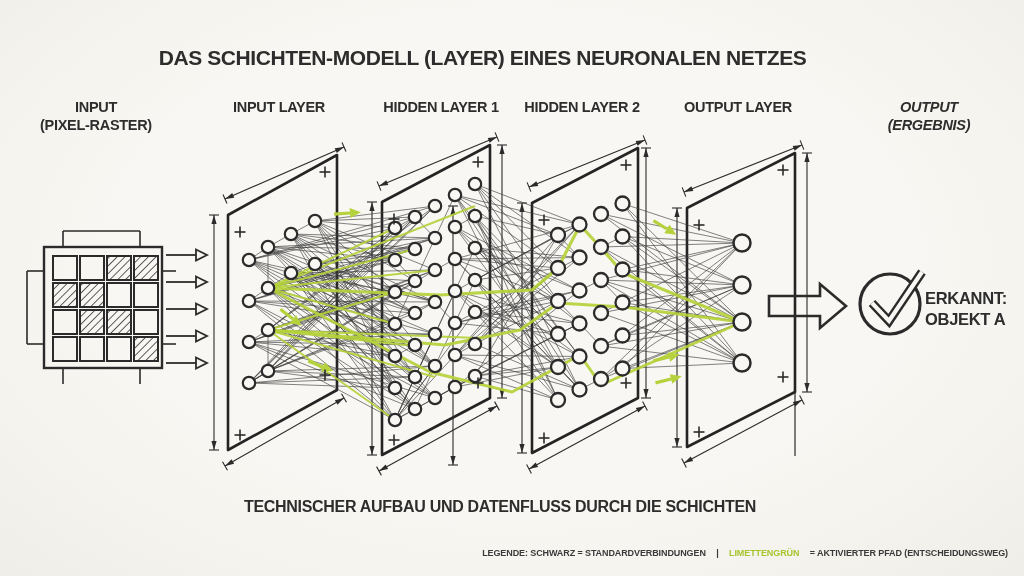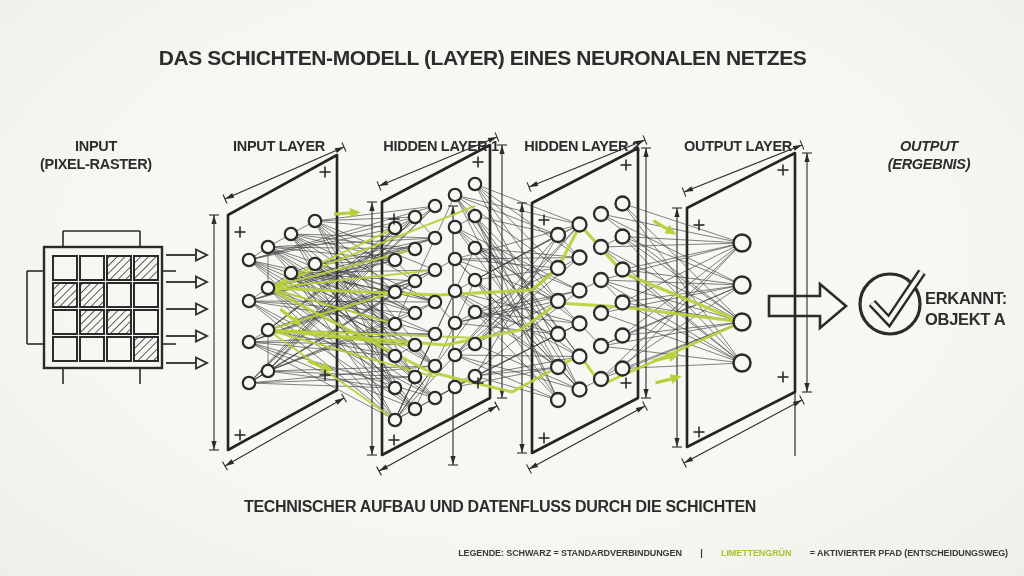--- a/index.html
+++ b/index.html
@@ -3,25 +3,25 @@
 <meta charset="utf-8">
 <style>
   html,body{margin:0;padding:0;background:#ddd;}
   .stage{position:relative;width:1024px;height:576px;overflow:hidden;
          background:radial-gradient(ellipse at 50% 45%, #f8f7f3 55%, #efeee8 100%);
          font-family:"Liberation Sans", sans-serif;color:#2d2d2d;}
   .stage *{box-sizing:border-box;}
   svg{position:absolute;left:0;top:0;}
   .txt{position:absolute;font-weight:700;white-space:nowrap;color:#2d2d2d;}
   .title{top:46px;left:0;width:965px;text-align:center;font-size:21px;letter-spacing:-0.4px;}
-  .collbl{transform:translateX(-50%);text-align:center;font-size:14.5px;line-height:18px;letter-spacing:-0.3px;margin-top:39px;}
+  .collbl{transform:translateX(-50%);text-align:center;font-size:14.5px;line-height:18px;letter-spacing:-0.3px;}
   .result{font-size:16.5px;line-height:21px;letter-spacing:-0.3px;}
   .caption{top:498px;left:500px;transform:translateX(-50%);font-size:16px;letter-spacing:-0.3px;}
   .legend{top:548px;right:16px;font-size:9px;letter-spacing:-0.1px;color:#3a3a3a;}
-  .legend span{margin-left:16px;}
+  .legend span{margin-left:8px;}
   .lime-text{color:#a6c52e;}
 </style>
 </head>
 <body>
 
 <div class="stage">
   <svg id="diagram" width="1024" height="576" viewBox="0 0 1024 576">
     <defs>
       <pattern id="hatch" width="5.5" height="5.5" patternUnits="userSpaceOnUse" patternTransform="rotate(45)">
         <line x1="0" y1="0" x2="0" y2="5.5" stroke="#2b2b2b" stroke-width="1.5"></line>

